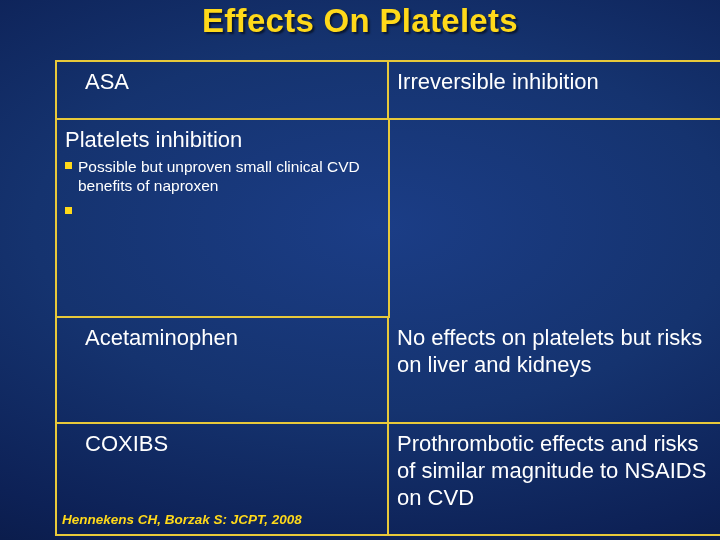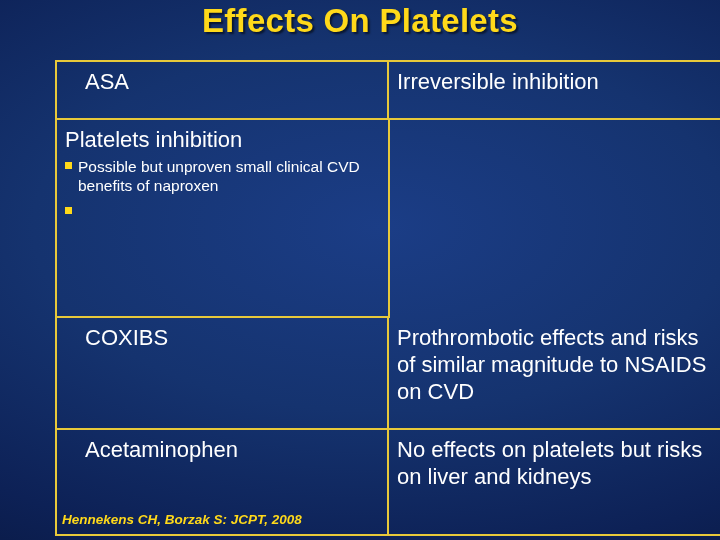--- a/index.html
+++ b/index.html
@@ -132,35 +132,35 @@
             <span class="sq"></span>
             <span>Possible but unproven small clinical CVD benefits of naproxen</span>
           </div>
           <div class="bullet">
             <span class="sq"></span>
           </div>
         </div>
       </div>
     </div>
 
+    <div class="row r4">
+      <div class="cell left">
+        <div class="head">Acetaminophen</div>
+      </div>
+      <div class="cell right">
+        <div class="body">No effects on platelets but risks on liver and kidneys</div>
+      </div>
+    </div>
+
     <div class="row r3">
       <div class="cell left">
         <div class="head">COXIBS</div>
       </div>
       <div class="cell right">
         <div class="body">Prothrombotic effects and risks of similar magnitude to NSAIDS on CVD</div>
-      </div>
-    </div>
-
-    <div class="row r4">
-      <div class="cell left">
-        <div class="head">Acetaminophen</div>
-      </div>
-      <div class="cell right">
-        <div class="body">No effects on platelets but risks on liver and kidneys</div>
       </div>
     </div>
 
   </div>
 
   <div class="credit">Hennekens CH, Borzak S: JCPT, 2008</div>
 
 </div>
 
 </body></html>

